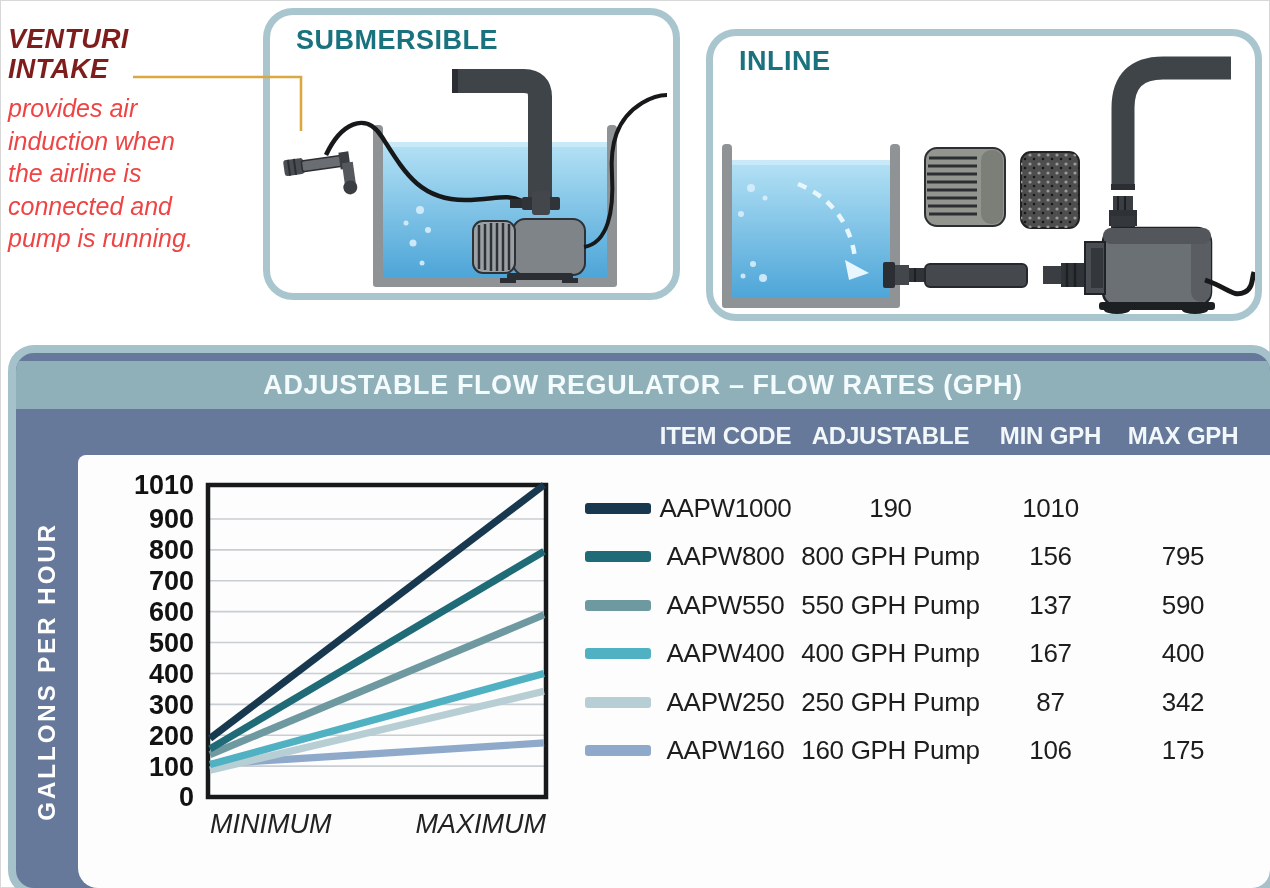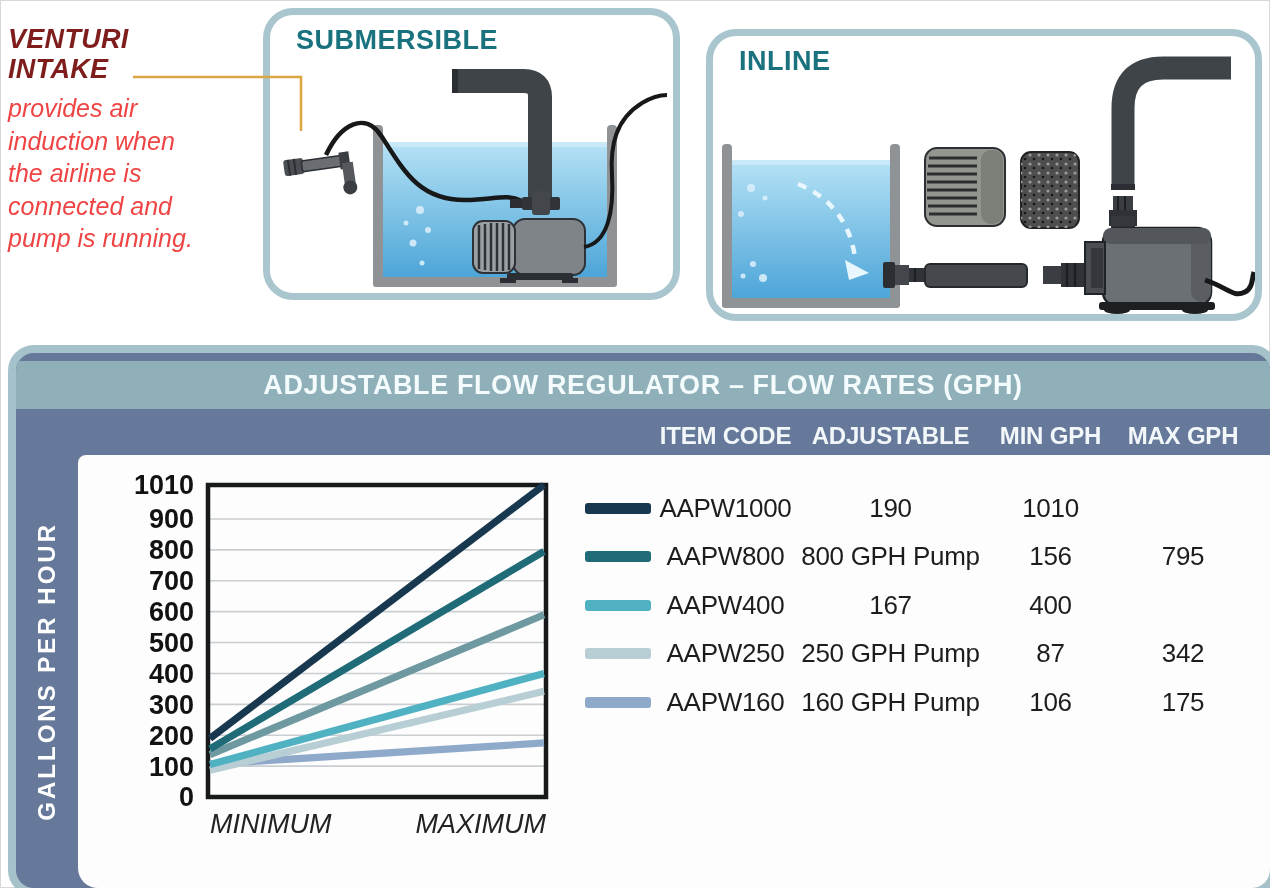--- a/index.html
+++ b/index.html
@@ -278,22 +278,30 @@
           <span class="cell">1010</span>
         </div>
         <div class="t-row">
           <span class="swatch" style="background: rgb(31, 107, 120);"></span>
           <span class="cell">AAPW800</span>
           <span class="cell">800 GPH Pump</span>
           <span class="cell">156</span>
           <span class="cell">795</span>
         </div>
         <div class="t-row">
+          <span class="swatch" style="background: rgb(110, 153, 161);"></span>
+          <span class="cell">AAPW550</span>
+          <span class="cell">550 GPH Pump</span>
+          <span class="cell">137</span>
+          <span class="cell">590</span>
+        </div>
+        <div class="t-row">
           <span class="swatch" style="background: rgb(79, 177, 193);"></span>
           <span class="cell">AAPW400</span>
+          <span class="cell">400 GPH Pump</span>
           <span class="cell">167</span>
           <span class="cell">400</span>
         </div>
         <div class="t-row">
           <span class="swatch" style="background: rgb(183, 206, 212);"></span>
           <span class="cell">AAPW250</span>
           <span class="cell">250 GPH Pump</span>
           <span class="cell">87</span>
           <span class="cell">342</span>
         </div>

